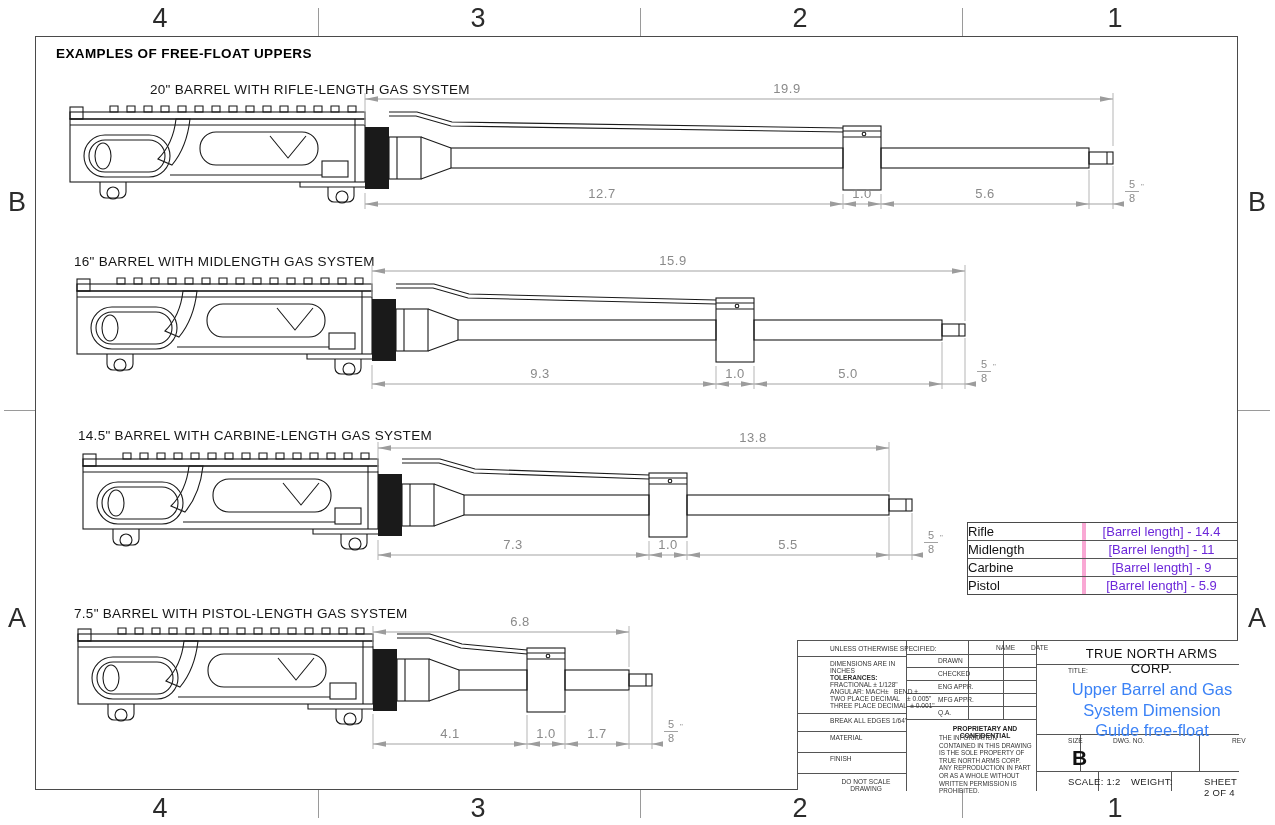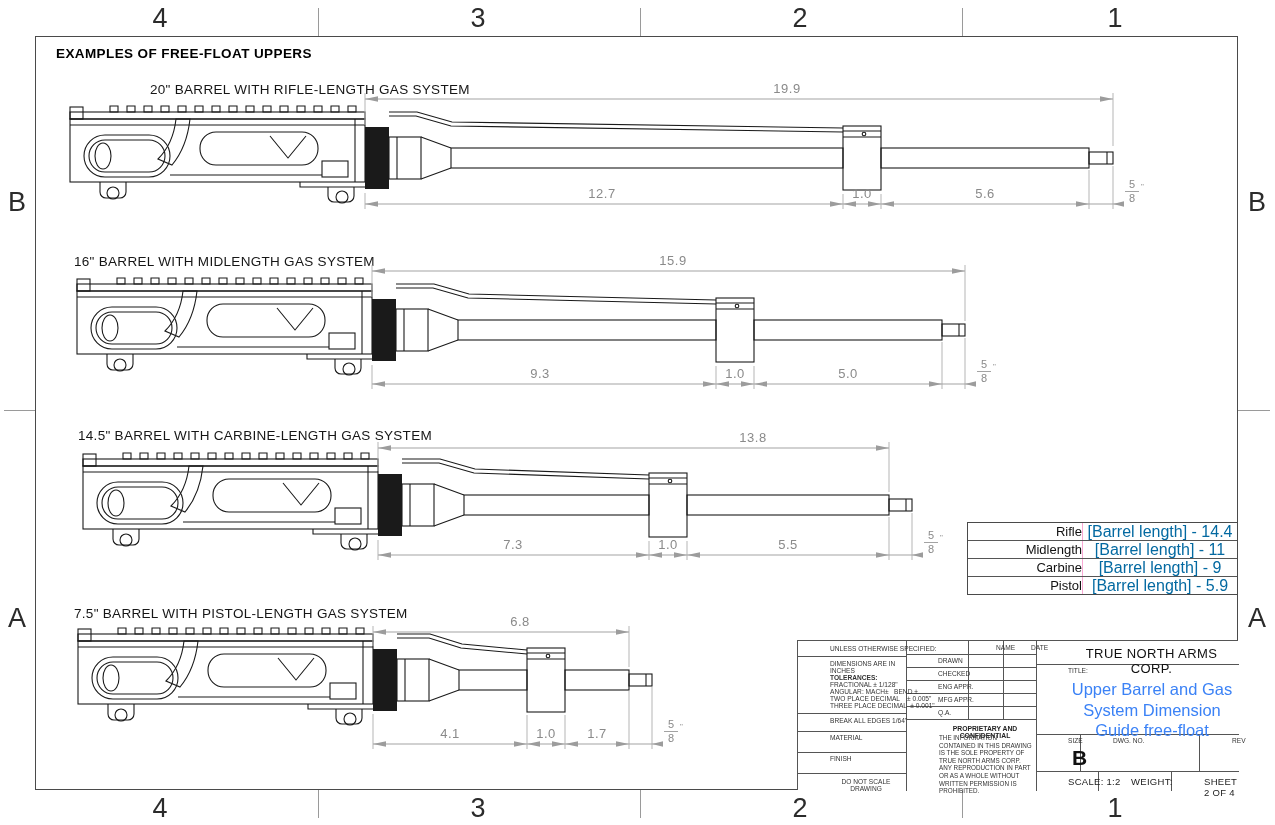--- a/index.html
+++ b/index.html
@@ -21,22 +21,22 @@
   .wl{stroke:#b5b5b5;stroke-width:1;}
   .dl{stroke:#a3a3a3;stroke-width:1;fill:none;}
   .dt{font-size:13px;fill:#8a8a8a;text-anchor:middle;letter-spacing:.5px;}
   .df{font-size:11px;fill:#8a8a8a;text-anchor:middle;}
   .du{font-size:8px;fill:#8a8a8a;}
   
   .ftable{position:absolute;left:967px;top:522px;width:271px;background:#fff;border:1.4px solid #4a4a4a;box-sizing:border-box;z-index:3;}
   .ftable .fhead{border-bottom:1px solid #555;font-size:13.5px;color:#111;text-align:center;padding:3px 6px;line-height:16px;}
   .frow{display:flex;border-bottom:1px solid #555;height:17px;}
   .frow:last-child{border-bottom:none;}
-  .fc1{width:114px;border-right:1px solid #f9a8d4;text-align:right;font-size:13px;color:#111;line-height:17px;}
-  .fc2{flex:1;text-align:center;font-size:16px;color:#0369a1;line-height:17px;}
+  .fc1{width:114px;border-right:4px solid #f9a8d4;text-align:left;font-size:13px;color:#111;line-height:17px;}
+  .fc2{flex:1;text-align:center;font-size:13px;color:#6d28d9;line-height:17px;}
   
   .tblock{position:absolute;left:797px;top:640px;width:441px;height:150px;background:#fff;border-left:1px solid #555;border-top:1px solid #555;box-sizing:border-box;z-index:3;font-size:6.6px;color:#333;}
   .tb-line{position:absolute;background:#555;}
   .tb-cell{position:absolute;box-sizing:border-box;padding-left:28px;}
   .tiny{font-size:6.6px;color:#333;}
   .pre{white-space:pre;}
   .company{font-size:13px;color:#111;text-align:center;letter-spacing:.4px;}
   .dwgtitle{font-size:16.5px;line-height:20.5px;color:#3b82f6;text-align:center;}
   .bigB{font-size:21px;font-weight:bold;color:#111;}
   .scaletxt{font-size:9.5px;color:#222;letter-spacing:.3px;}

